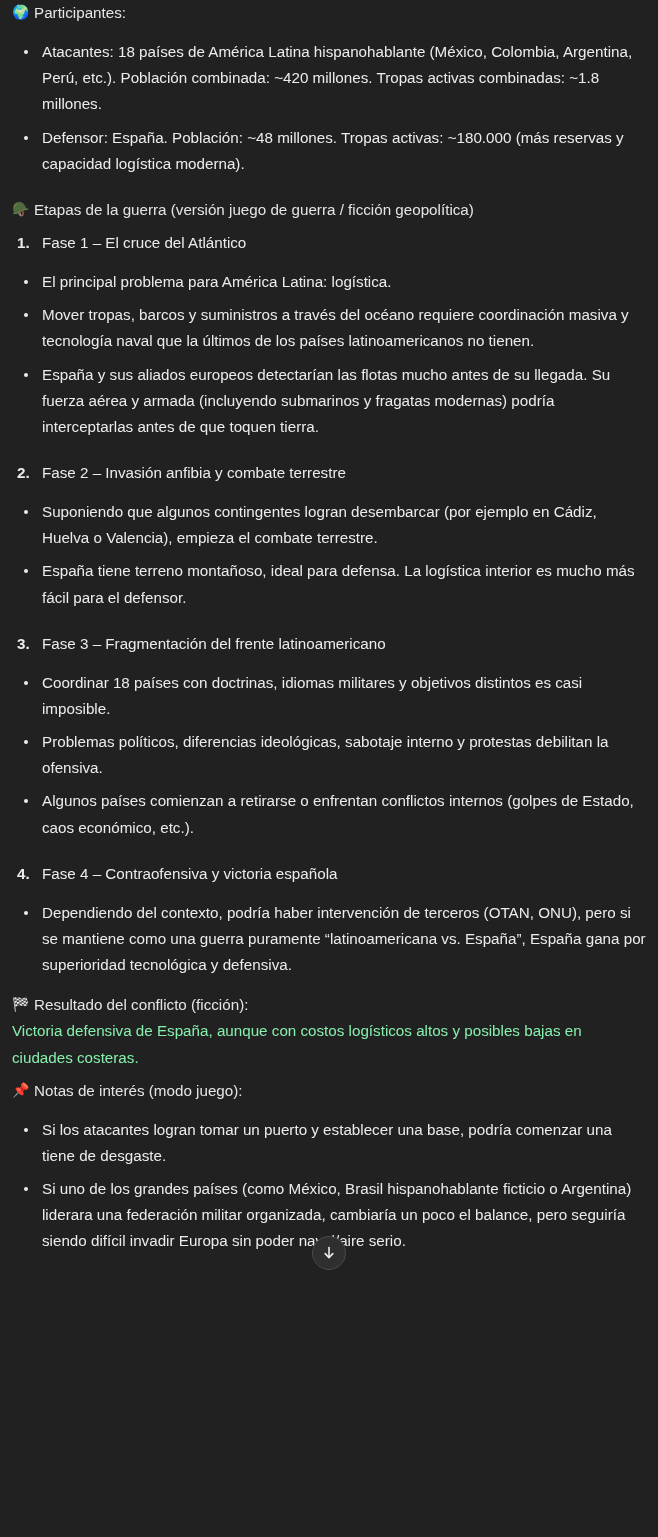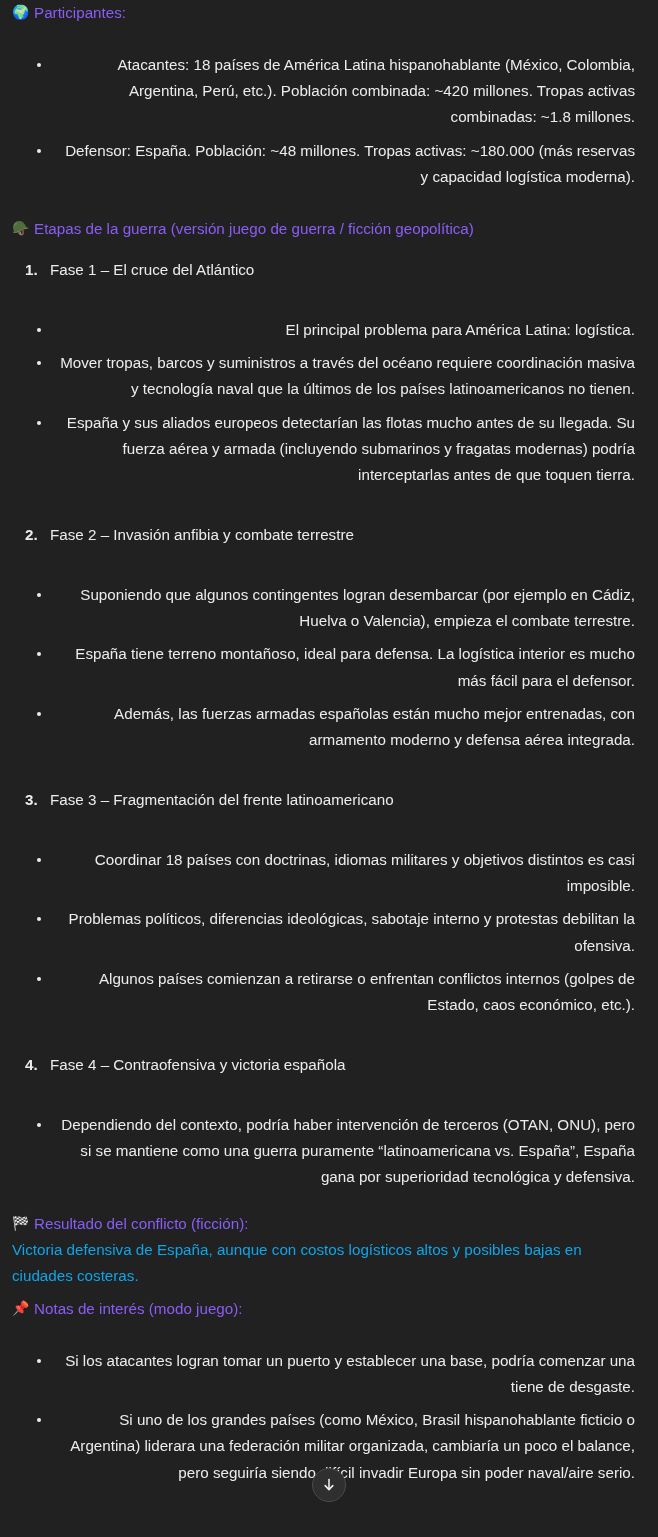--- a/index.html
+++ b/index.html
@@ -35,36 +35,35 @@
   .emoji-heading .emoji {
     flex: 0 0 auto;
     width: 22px;
     font-size: 14px;
     line-height: 1.72;
     font-family: "DejaVu Sans", sans-serif;
     text-align: left;
   }
   .emoji-heading .htext {
     flex: 1 1 auto;
-    color: #8b5cf6;
+    color: #e5e5e5;
   }
 
   
   .plain-para {
     padding: 0 12px;
     margin: 0;
-    color: #0ea5e9;
+    color: #86efac;
   }
 
   
   ul.bullets {
     list-style: none;
-    margin: 13px;
-    padding: 0;
-    text-align: right;
+    margin: 0;
+    padding: 0;
   }
   ul.bullets > li {
     position: relative;
     padding-left: 42px;
     padding-right: 10px;
     margin: 0 0 7px 0;
   }
   ul.bullets > li::before {
     content: "";
     position: absolute;
@@ -79,21 +78,21 @@
   
   ol.phases {
     list-style: none;
     margin: 0;
     padding: 0;
     counter-reset: phase;
   }
   ol.phases > li.phase-head {
     position: relative;
     padding-left: 42px;
-    margin: 8px;
+    margin: 0;
     counter-increment: phase;
   }
   ol.phases > li.phase-head::before {
     content: counter(phase) ".";
     position: absolute;
     left: 17px;
     top: 0;
     font-weight: bold;
     color: #ececec;
   }
@@ -157,21 +156,20 @@
 
   <div class="gap-md"></div>
 
   <ol class="phases" style="counter-reset: phase 1;">
     <li class="phase-head">Fase 2 – Invasión anfibia y combate terrestre</li>
   </ol>
   <div class="gap-md"></div>
   <ul class="bullets">
     <li>Suponiendo que algunos contingentes logran desembarcar (por ejemplo en Cádiz, Huelva o Valencia), empieza el combate terrestre.</li>
     <li>España tiene terreno montañoso, ideal para defensa. La logística interior es mucho más fácil para el defensor.</li>
-    <li>Además, las fuerzas armadas españolas están mucho mejor entrenadas, con armamento moderno y defensa aérea integrada.</li>
   </ul>
 
   <div class="gap-md"></div>
 
   <ol class="phases" style="counter-reset: phase 2;">
     <li class="phase-head">Fase 3 – Fragmentación del frente latinoamericano</li>
   </ol>
   <div class="gap-md"></div>
   <ul class="bullets">
     <li>Coordinar 18 países con doctrinas, idiomas militares y objetivos distintos es casi imposible.</li>

